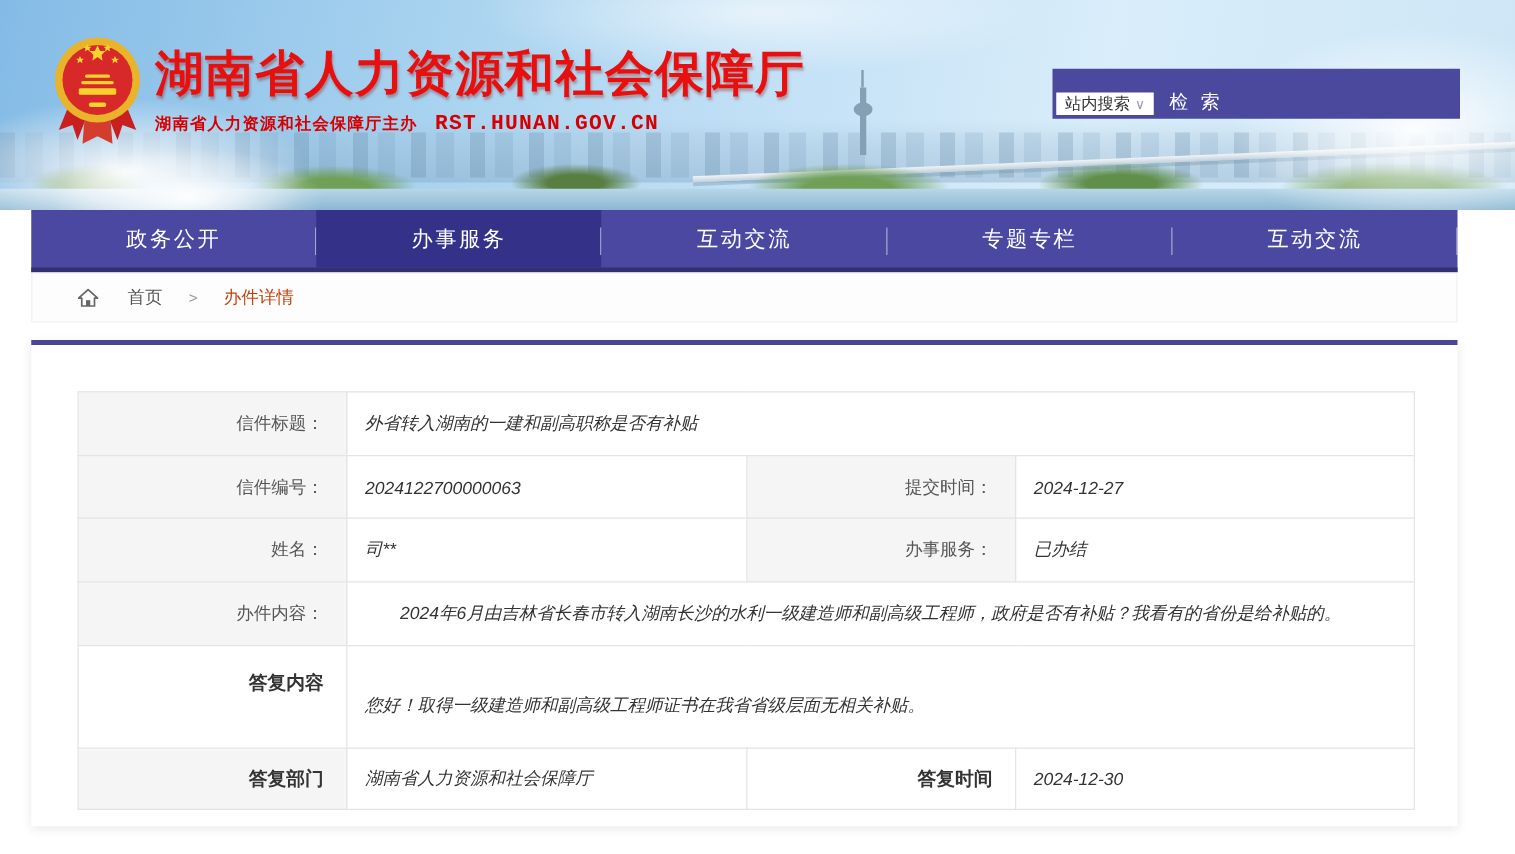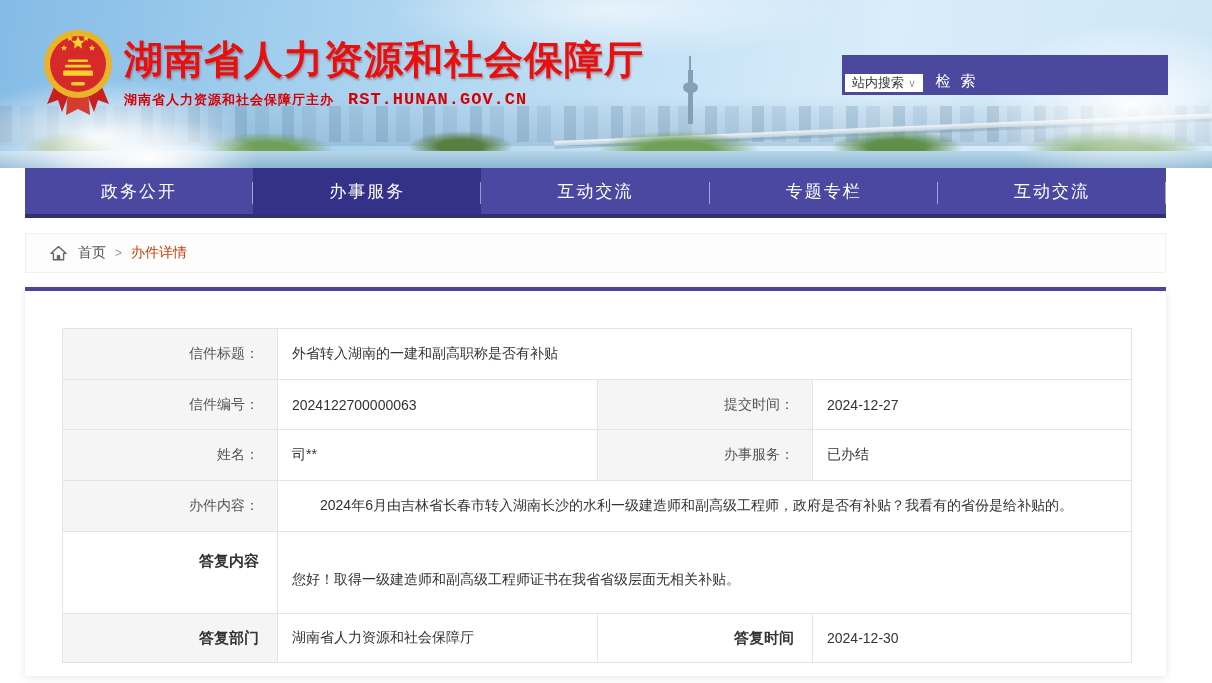--- a/index.html
+++ b/index.html
@@ -59,37 +59,37 @@
 
   
   .nav { display:flex; height:50px; background:#4a48a0; border-bottom:4px solid #32306e; }
   .nav-item { flex:1; display:flex; align-items:center; justify-content:center; color:#fff;
     font-size:17px; letter-spacing:2px; position:relative; cursor:pointer; text-decoration:none; }
   .nav-item::after { content:""; position:absolute; right:0; top:14px; width:1px; height:22px;
     background:rgba(255,255,255,.5); }
   .nav-item.active { background:#343189; }
 
   
-  .crumbbar { margin-top:15px; height:40px; background:#fdfdfd; border:1px solid #f0f0f0;
-    display:flex; align-items:center; padding-left:24px; font-size:14px; color:#555; }
+  .crumbbar { height:40px; background:#fdfdfd; border:1px solid #f0f0f0;
+    display:flex; align-items:center; padding-left:36px; font-size:14px; color:#555;gap:12px; }
   .home-icon { display:flex; align-items:center; }
   .crumb-home { color:#555; text-decoration:none; margin-left:11px; cursor:pointer; }
   .crumb-sep { margin:0 9px; color:#999; font-size:12px; }
   .crumb-cur { color:#c2410c; }
 
   
   .panel { margin-top:14px; background:#fff; border-top:4px solid #4a4596;
     box-shadow:0 2px 8px rgba(0,0,0,.09); height:389px; overflow:hidden; }
   .detail-table { border-collapse:collapse; margin:37px 0 0 37px; width:1069px;
     table-layout:fixed; font-size:14px;border-radius:21px; }
   .detail-table td { border:1px solid #e4e4e4; }
   td.lbl { background:#f5f5f5; text-align:right; padding-right:18px; color:#555; }
   td.plain { background:#fff; }
   td.b { font-weight:bold; color:#333; font-size:15px; }
-  td.val { padding:8px 12px 8px 14px; color:#333; }
+  td.val { padding:8px 12px 8px 14px; color:#333;font-style:italic; }
   td.top { vertical-align:top; padding-top:20px; }
   td.val.reply { padding-top:22px; }
   td.val.indent { text-indent:2em; }
   tr.h51 { height:51px; } tr.h50 { height:50px; } tr.h82 { height:82px; } tr.h49 { height:49px; }
 </style>
 </head>
 <body>
 
 <header class="banner">
   <div class="cloud c3"></div>

